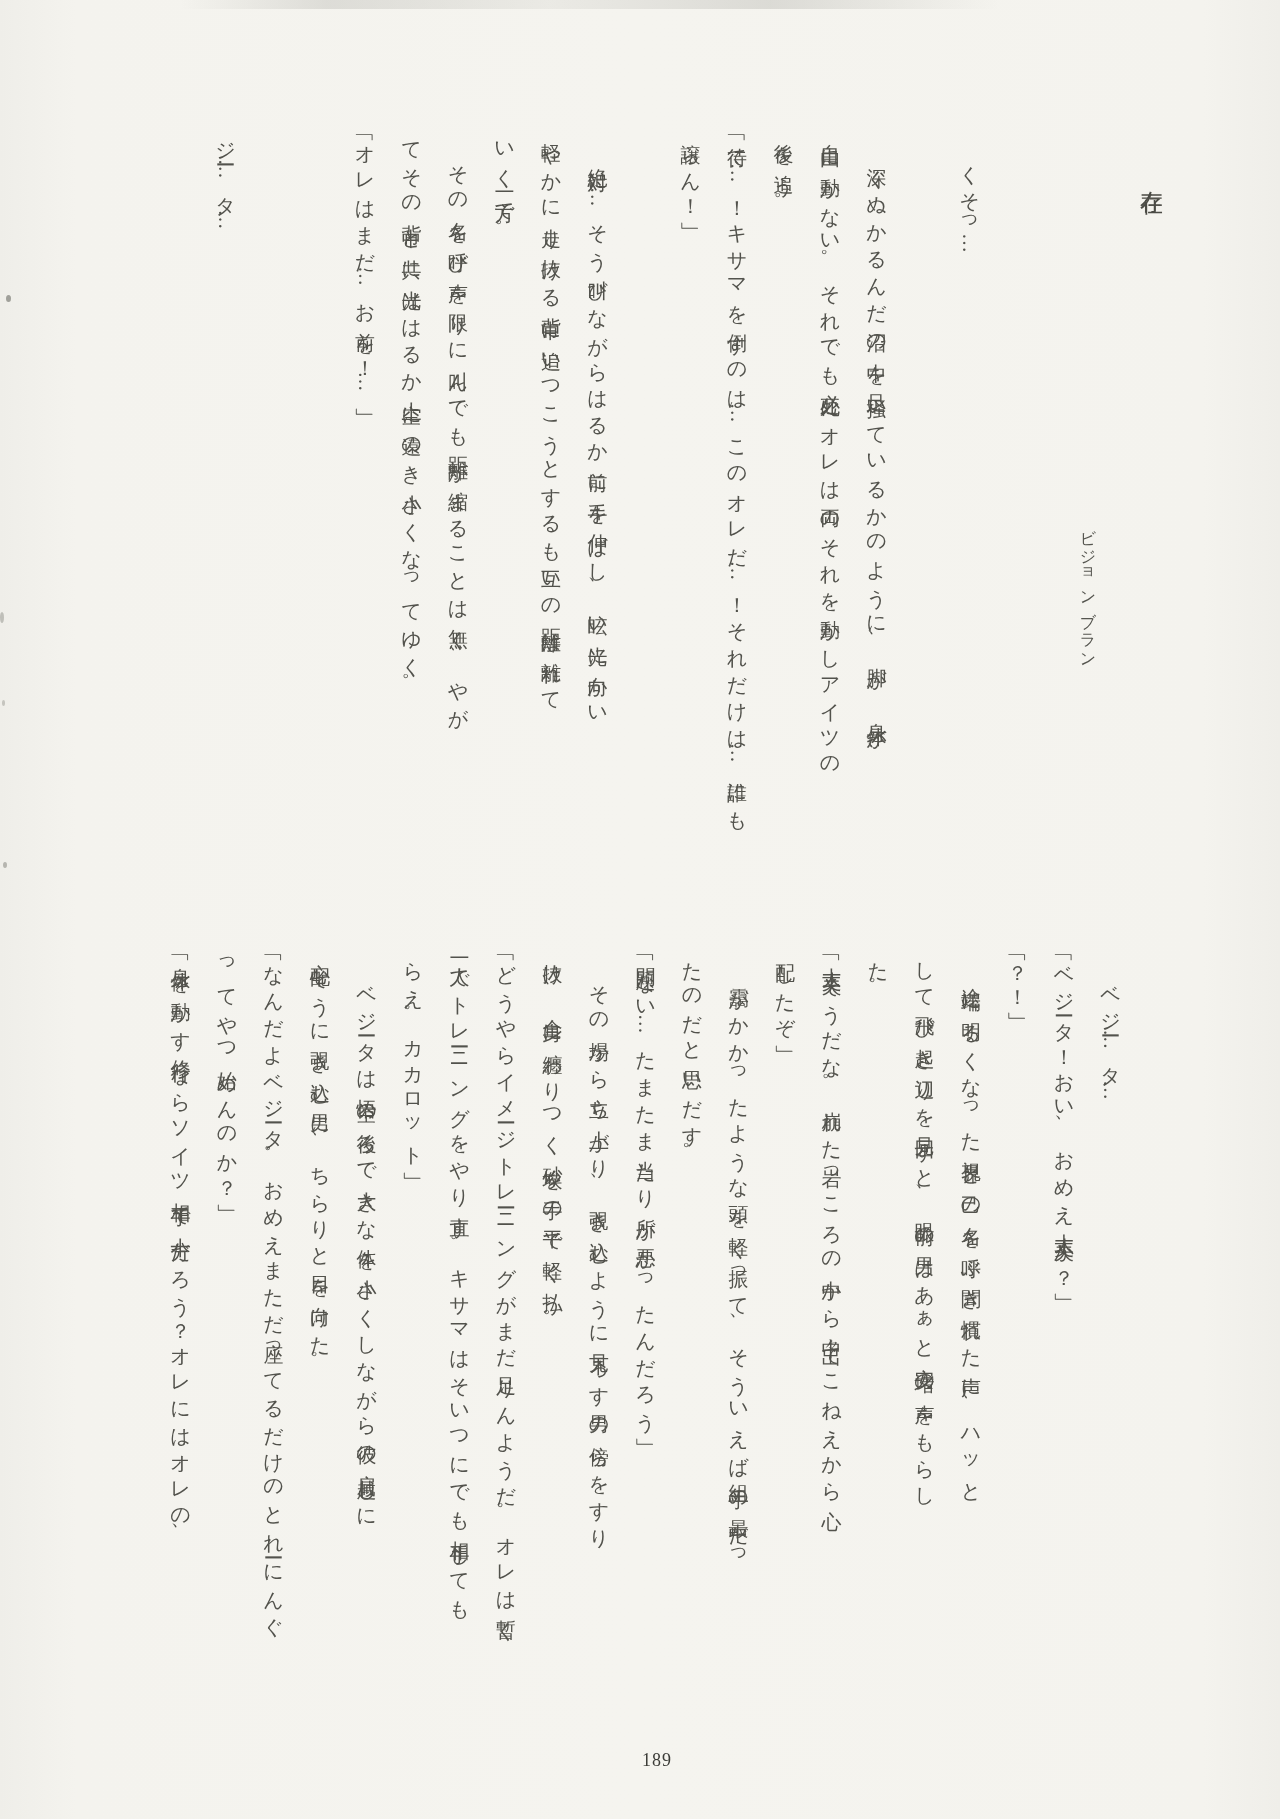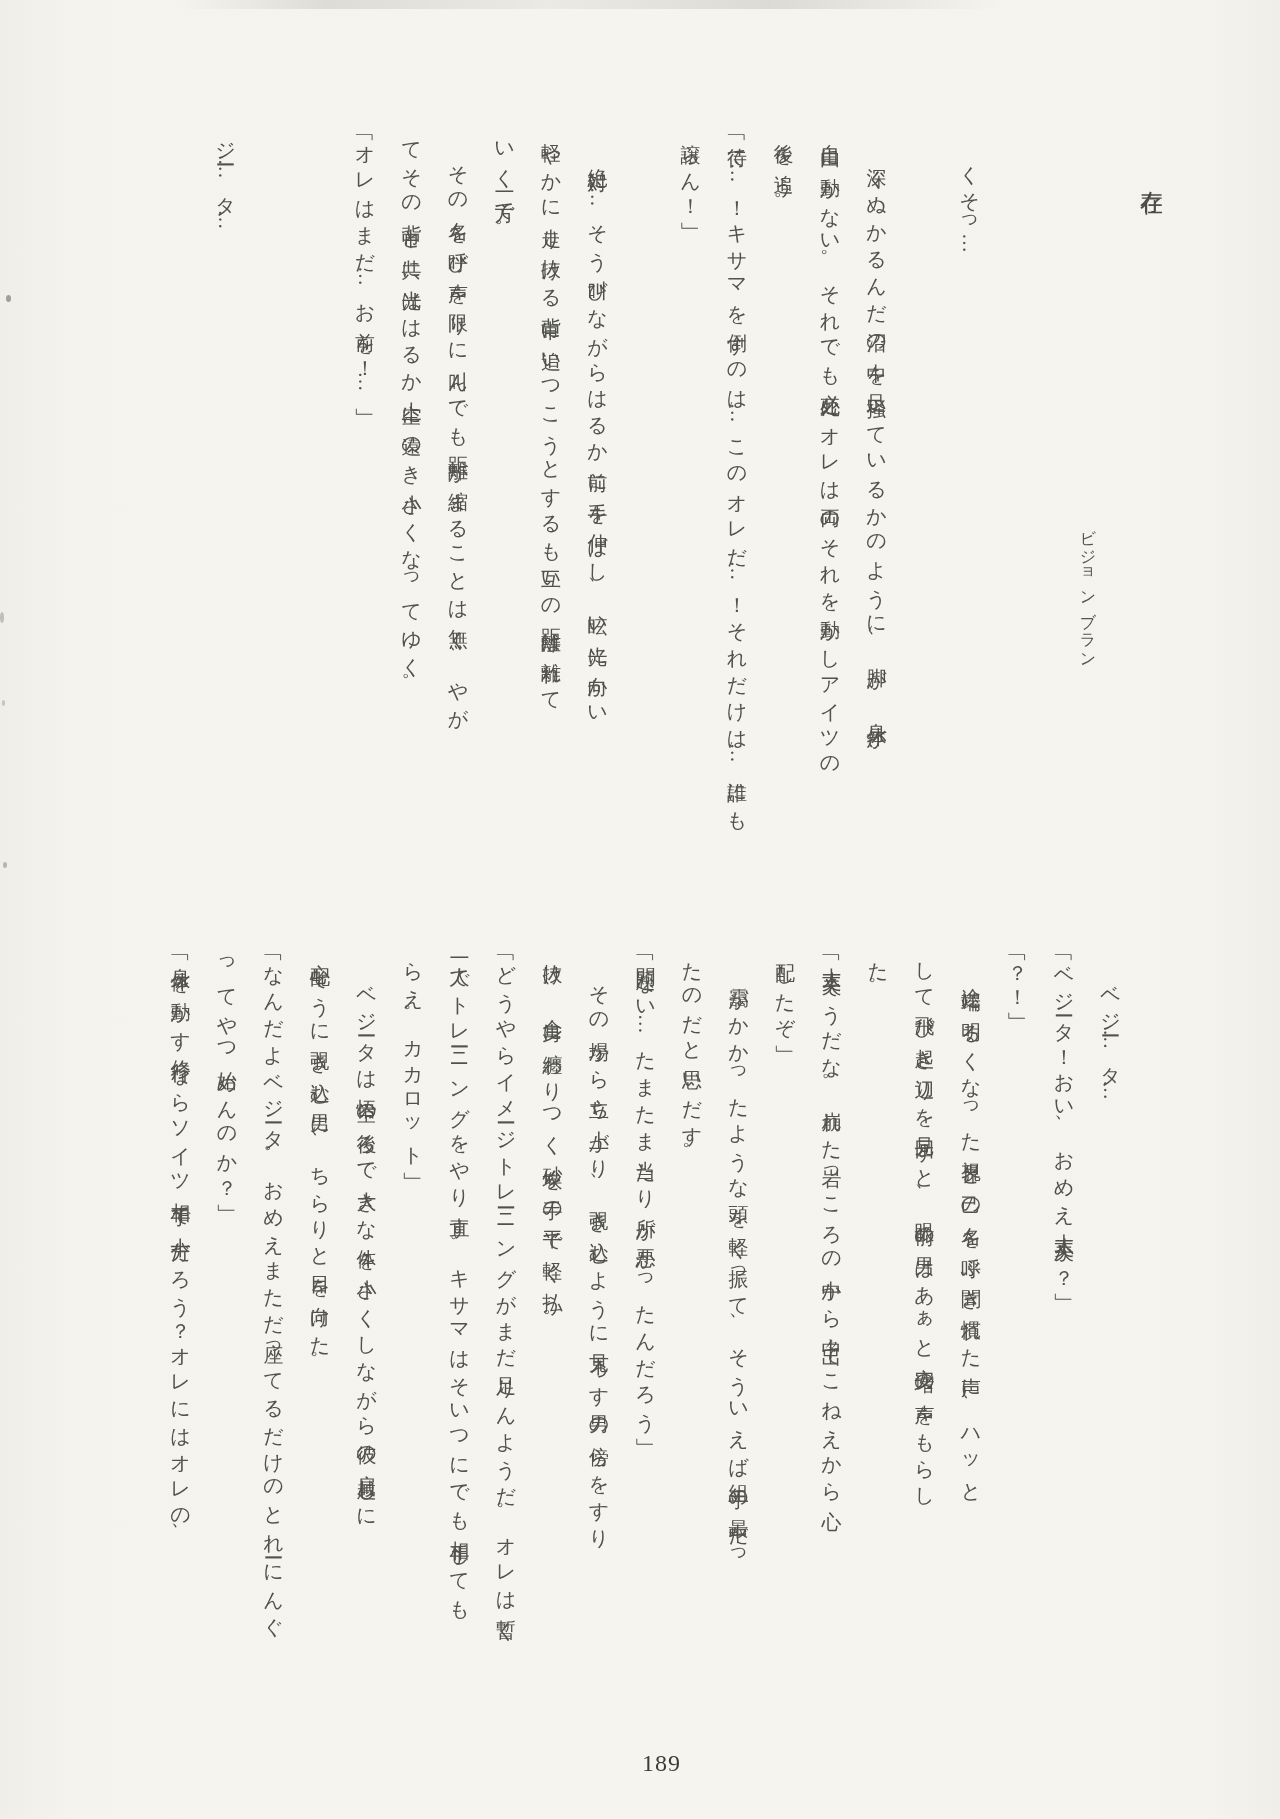--- a/index.html
+++ b/index.html
@@ -35,21 +35,21 @@
     color:#4b4b45;
   }
   .author {
     top:518px; left:1077px;
     font-size:16px; letter-spacing:2.5px;
     color:#55554f;
   }
   .page-number {
     position:absolute;
     top:1750px; left:642px;
-    font-size:24px; letter-spacing:1px;
+    font-size:18px; letter-spacing:1px;
     color:#3c3c38;
   }
   .speck { position:absolute; background:#86867f; border-radius:50%; }
   .speck.s1 { left:6px;  top:295px; width:5px; height:7px;  opacity:.75; }
   .speck.s2 { left:0px;  top:612px; width:4px; height:11px; opacity:.45; }
   .speck.s3 { left:2px;  top:700px; width:3px; height:6px;  opacity:.4; }
   .speck.s4 { left:3px;  top:862px; width:4px; height:6px;  opacity:.55; }
   .haze {
     position:absolute; left:180px; top:0; width:820px; height:9px;
     background:linear-gradient(90deg,rgba(160,160,154,0) 0%,rgba(160,160,154,.28) 18%,rgba(160,160,154,.12) 45%,rgba(160,160,154,.3) 72%,rgba(160,160,154,0) 100%);

